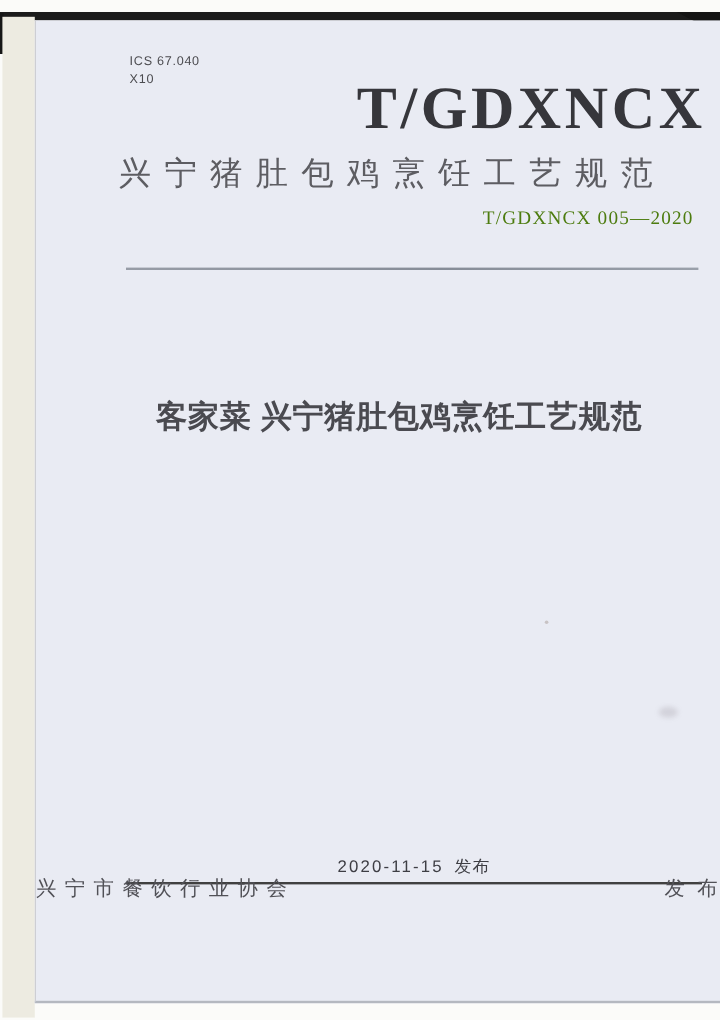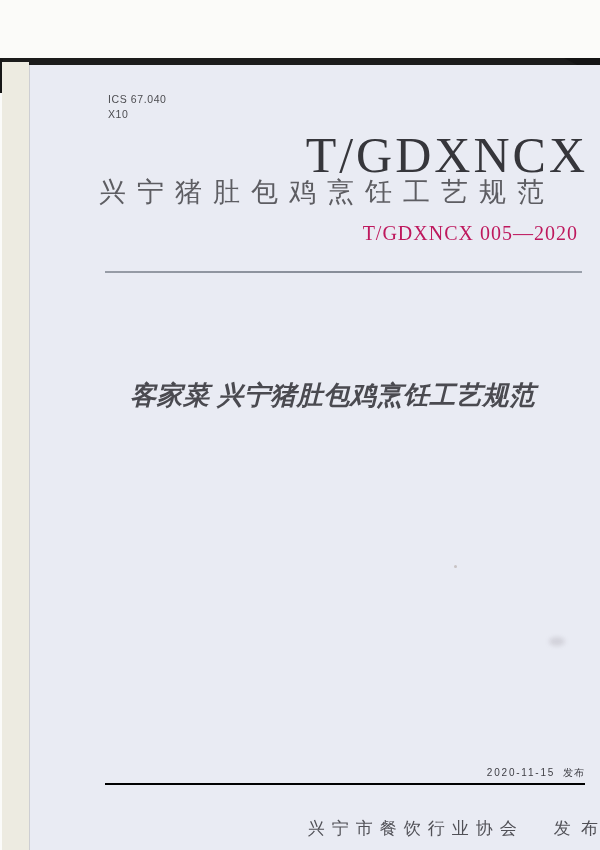--- a/index.html
+++ b/index.html
@@ -4,21 +4,21 @@
 <style>
   html, body {
     margin: 0;
     padding: 0;
     width: 600px;
     height: 850px;
     background: #fbfbf9;
     overflow: hidden;
     font-family: "Liberation Sans", "DejaVu Sans", sans-serif;
   }
-  .stage { position: relative; width: 600px; height: 726px; margin-top: 48px; }
+  .stage { position: relative; width: 600px; height: 726px; }
 
   
   .top-band {
     position: absolute; left: 0; top: 10px; width: 600px; height: 7px;
     background: #1b1b1b;
   }
   .top-wedge {
     position: absolute; top: 10px; right: 0; width: 0; height: 0;
     border-top: 19px solid #141414;
     border-left: 36px solid transparent;
@@ -41,57 +41,57 @@
     box-sizing: content-box;
   }
   .page-inner { position: relative; width: 100%; height: 100%; }
 
   .ics-block {
     position: absolute; left: 78px; top: 27px;
     font-size: 10.5px; line-height: 15px; letter-spacing: 0.6px;
     color: #4c4c50;
   }
   .big-code {
-    position: absolute; right: 13px; top: 62px;
+    position: absolute; right: 13px; top: 45px;
     font-family: "Liberation Serif", "DejaVu Serif", serif;
-    font-weight: normal; font-size: 50px; line-height: 1.15;
+    font-weight: bold; font-size: 50px; line-height: 1.15;
     letter-spacing: 3px; color: #36363b; white-space: nowrap;
   }
   .org-line {
     position: absolute; left: 69px; top: 112px;
     font-size: 27px; line-height: 30px; letter-spacing: 11px;
     color: #5d5d62; white-space: nowrap;
   }
   .std-number {
     position: absolute; right: 23px; top: 157px;
     font-family: "Liberation Serif", "DejaVu Serif", serif;
-    font-size: 20px; letter-spacing: 1px; color: #be185d; white-space: nowrap;
+    font-size: 16px; letter-spacing: 1px; color: #4d7c0f; white-space: nowrap;
   }
   .head-rule {
     position: absolute; left: 75px; top: 206px; width: 477px; height: 2px;
     background: linear-gradient(90deg, #979ca6, #868c97 55%, #9aa0aa);
   }
   .main-title {
     position: absolute; left: 100px; top: 315px;
     font-size: 26px; line-height: 30px; font-weight: bold;
-    letter-spacing: 0.5px; color: #4a4a50; white-space: pre; font-style: italic;
+    letter-spacing: 0.5px; color: #4a4a50; white-space: pre;
   }
   .date-row {
     position: absolute; left: 75px; top: 691px; width: 480px; height: 27px;
-    border-bottom: 2px solid #000000;
-    display: flex; justify-content: flex-end; align-items: flex-end;
-    font-size: 10px; color: #3e3e44;
+    border-bottom: 2px solid #404040;
+    display: flex; justify-content: center; align-items: flex-end;
+    font-size: 14px; color: #3e3e44;
   }
   .date-cell { padding-bottom: 3px; white-space: nowrap; }
   .date-cell .num { letter-spacing: 1.8px; }
   .date-cell .lbl { margin-left: 5px; letter-spacing: 1px; }
   .date-cell.impl { transform: translateY(3px); }
   .publisher-row {
-    position: absolute; left: 0; top: 752px; width: 571px;
-    display: flex; justify-content: flex-end; align-items: baseline;
+    position: absolute; left: 0; top: 712px; width: 571px;
+    display: flex; justify-content: space-between; align-items: baseline;
     font-size: 17px; color: #515157;
   }
   .publisher-name { letter-spacing: 7px; white-space: nowrap; }
   .publish-action { margin-left: 30px; letter-spacing: 3px; white-space: pre; font-family: Liberation Serif, serif; }
 
   .smudge {
     position: absolute; left: 519px; top: 572px; width: 16px; height: 9px;
     border-radius: 50%;
     background: rgba(110, 100, 110, 0.18);
     filter: blur(2px);

